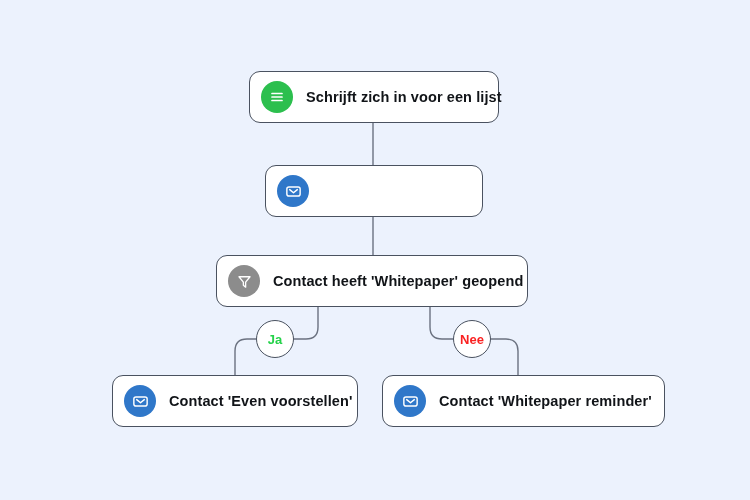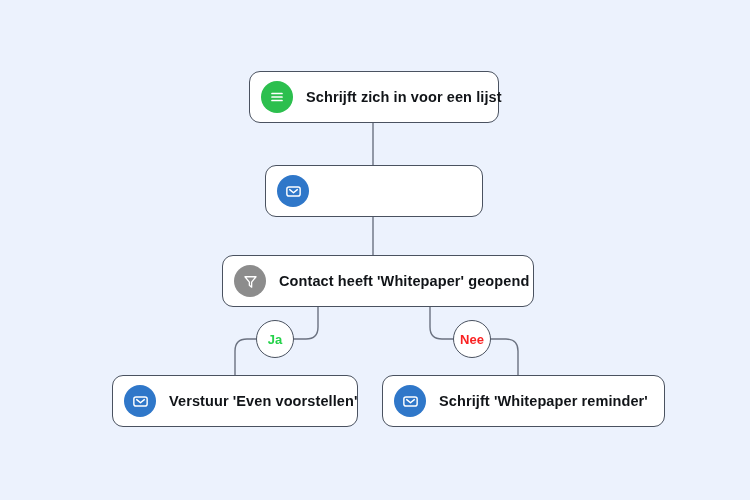--- a/index.html
+++ b/index.html
@@ -122,47 +122,47 @@
 
   <div class="node" style="left:265px; top:165px; width:218px;">
     <span class="node-icon icon-blue">
       <svg width="19" height="19" viewBox="0 0 20 20">
         <rect x="3" y="5.2" width="14" height="9.6" rx="2.2" fill="none" stroke="#ffffff" stroke-width="1.5"></rect>
         <path d="M 6 8 L 10 11.4 L 14 8" fill="none" stroke="#ffffff" stroke-width="1.5" stroke-linecap="round" stroke-linejoin="round"></path>
       </svg>
     </span>
   </div>
 
-  <div class="node" style="left:222px; top:255px; width:312px;">
+  <div class="node" style="left:216px; top:255px; width:312px;">
     <span class="node-icon icon-gray">
       <svg width="19" height="19" viewBox="0 0 20 20">
         <path d="M 4.2 5 L 15.8 5 L 11.2 10.6 L 11.2 16 L 8.8 14 L 8.8 10.6 Z" fill="none" stroke="#ffffff" stroke-width="1.4" stroke-linejoin="round"></path>
       </svg>
     </span>
     <span class="node-label">Contact heeft 'Whitepaper' geopend</span>
   </div>
 
   <div class="node" style="left:112px; top:375px; width:246px;">
     <span class="node-icon icon-blue">
       <svg width="19" height="19" viewBox="0 0 20 20">
         <rect x="3" y="5.2" width="14" height="9.6" rx="2.2" fill="none" stroke="#ffffff" stroke-width="1.5"></rect>
         <path d="M 6 8 L 10 11.4 L 14 8" fill="none" stroke="#ffffff" stroke-width="1.5" stroke-linecap="round" stroke-linejoin="round"></path>
       </svg>
     </span>
-    <span class="node-label">Verstuur 'Even voorstellen'</span>
+    <span class="node-label">Contact 'Even voorstellen'</span>
   </div>
 
   <div class="node" style="left:382px; top:375px; width:283px;">
     <span class="node-icon icon-blue">
       <svg width="19" height="19" viewBox="0 0 20 20">
         <rect x="3" y="5.2" width="14" height="9.6" rx="2.2" fill="none" stroke="#ffffff" stroke-width="1.5"></rect>
         <path d="M 6 8 L 10 11.4 L 14 8" fill="none" stroke="#ffffff" stroke-width="1.5" stroke-linecap="round" stroke-linejoin="round"></path>
       </svg>
     </span>
-    <span class="node-label">Schrijft 'Whitepaper reminder'</span>
+    <span class="node-label">Contact 'Whitepaper reminder'</span>
   </div>
 
   <div class="badge badge-yes" style="left:256px; top:320px;">
     <span>Ja</span>
   </div>
 
   <div class="badge badge-no" style="left:453px; top:320px;">
     <span>Nee</span>
   </div>
 

